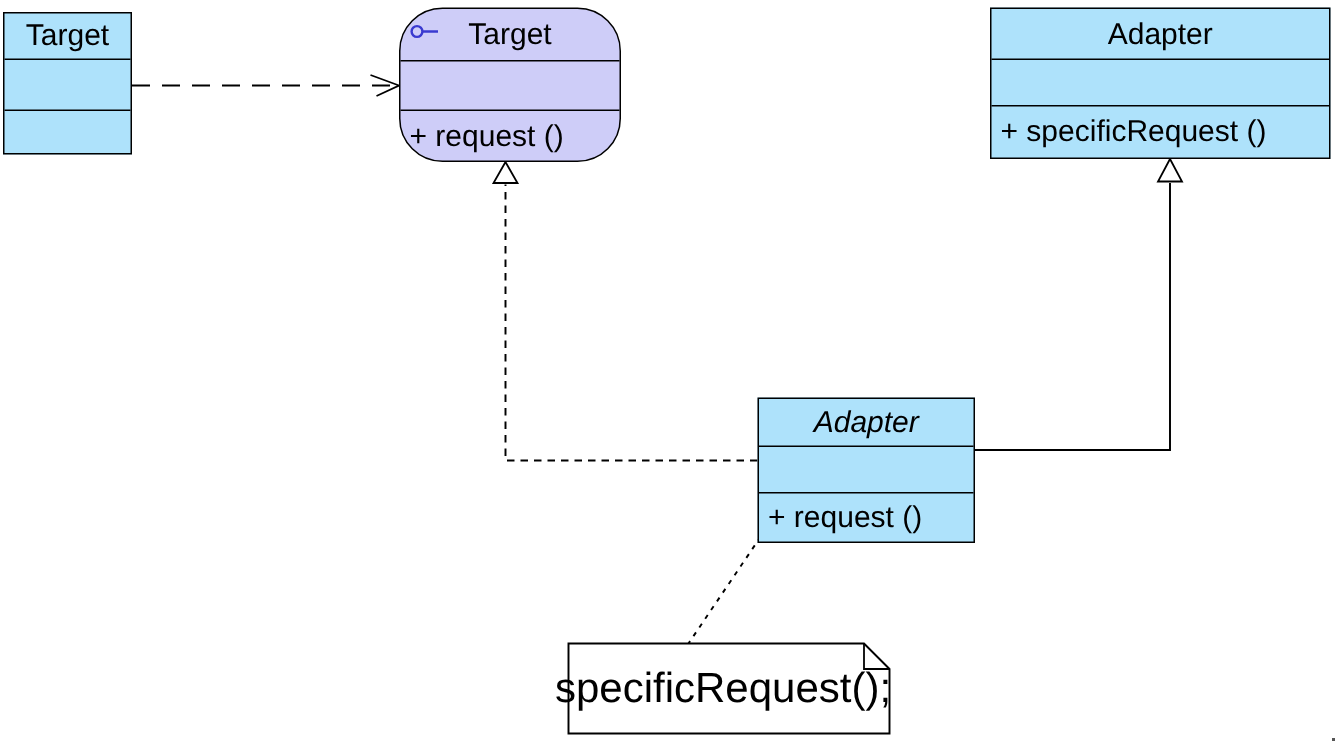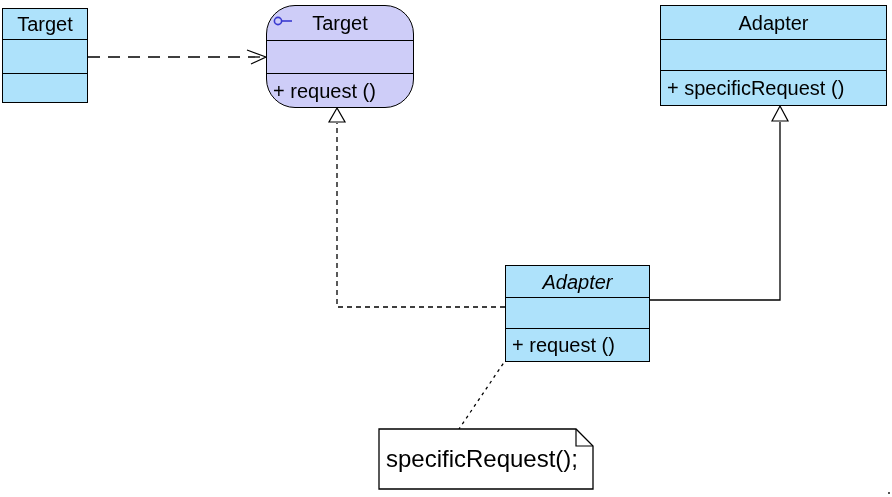--- a/index.html
+++ b/index.html
@@ -90,21 +90,21 @@
   
   .note-text {
     position: absolute;
     left: 379px;
     top: 429px;
     width: 206px;
     height: 60px;
     display: flex;
     align-items: center;
     justify-content: center;
-    font-size: 24px;
+    font-size: 28px;
     white-space: nowrap;
   }
 
   .corner-dot {
     position: absolute;
     left: 888px;
     top: 492px;
     width: 2px;
     height: 2px;
     background: #555;

